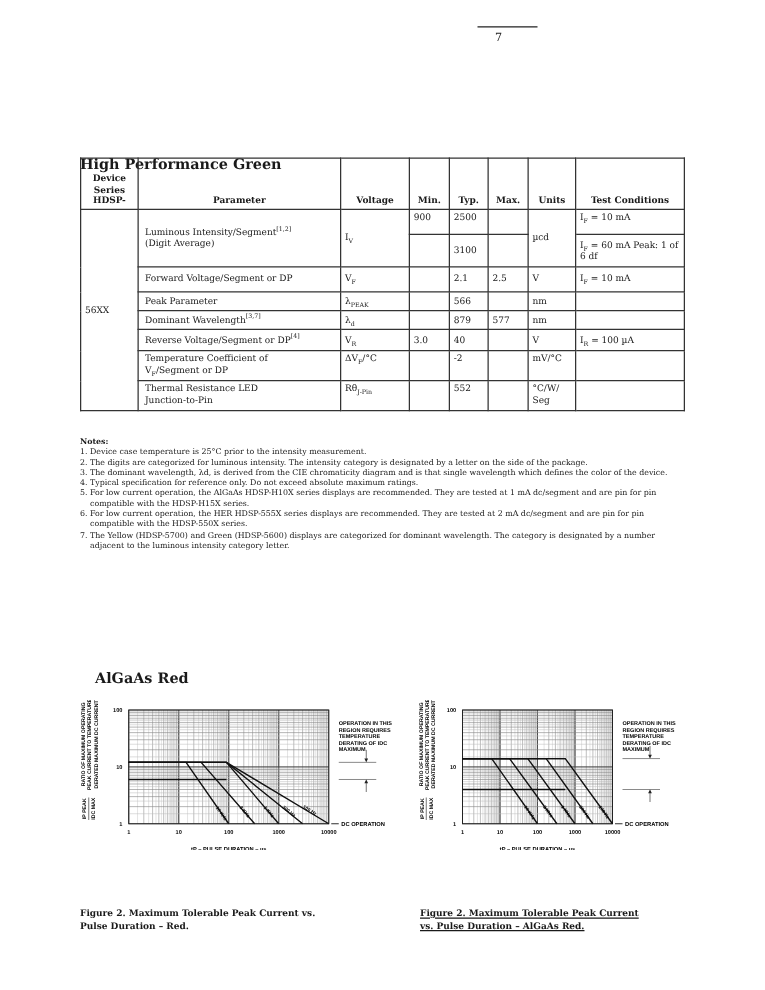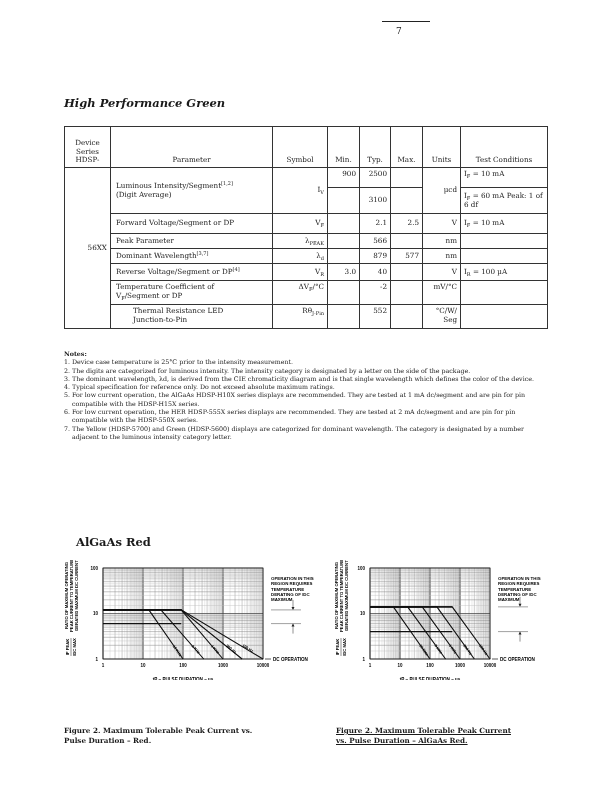--- a/index.html
+++ b/index.html
@@ -3,56 +3,56 @@
 <meta charset="utf-8">
 <style>
   html, body { margin:0; padding:0; background:#fff; }
   body { width:612px; height:792px; position:relative; overflow:hidden; font-family:"DejaVu Serif", serif; color:#1a1a1a; }
   .abs { position:absolute; }
   .pagenum-rule { left:382px; top:21px; width:48px; height:0; border-top:1px solid #222; }
   .pagenum { left:396px; top:26px; font-size:9px; }
   .h2 { font-weight:bold; font-size:11.5px; }
   table.spec { position:absolute; left:64px; top:126px; width:484px; border-collapse:collapse; font-size:7.2px; line-height:1.2; }
   table.spec th, table.spec td { border:1px solid #333; padding:2px 3px; vertical-align:middle; }
-  table.spec th { font-weight:normal; text-align:center; vertical-align:bottom; height:36px; }
-  table.spec td.c { text-align:right; }
+  table.spec th { font-weight:bold; text-align:center; vertical-align:bottom; height:36px; }
+  table.spec td.c { text-align:left; }
   table.spec td.top { vertical-align:top; }
   table.spec { border:1.5px solid #222; }
   .notes { left:64px; top:350px; width:488px; font-size:6.3px; line-height:8.3px; }
   .notes .title { font-weight:bold; }
   .notes .item { padding-left:8px; text-indent:-8px; }
   .caption { font-size:7.2px; font-weight:bold; line-height:10px; }
   svg text { font-family:"Liberation Sans", sans-serif; }
   sup { font-size:0.7em; vertical-align:super; line-height:0; }
   sub { font-size:0.7em; vertical-align:sub; line-height:0; }
 </style>
 </head>
 <body>
 
 <div class="abs pagenum-rule"></div>
 <div class="abs pagenum">7</div>
 
-<div class="abs h2" style="left:64px; top:96px;font-style:italic;">High Performance Green</div>
+<div class="abs h2" style="left:64px; top:124px;">High Performance Green</div>
 
 <table class="spec">
   <colgroup>
     <col style="width:46px">
       <col style="width:162px">
       <col style="width:55px">
       <col style="width:32px">
       <col style="width:31px">
       <col style="width:32px">
       <col style="width:38px">
       <col>
   </colgroup>
   <thead>
     <tr>
       <th><span>Device</span><br><span>Series</span><br><span>HDSP-</span></th>
       <th>Parameter</th>
-      <th>Symbol</th>
+      <th>Voltage</th>
       <th>Min.</th>
       <th>Typ.</th>
       <th>Max.</th>
       <th>Units</th>
       <th>Test Conditions</th>
     </tr>
   </thead>
   <tbody>
     <tr style="height:20px">
       <td rowspan="9" class="c">56XX</td>
@@ -109,21 +109,21 @@
     <tr style="height:24px">
       <td class="top" style="padding-left:5px"><span>Temperature Coefficient of</span><br><span>V</span><sub>F</sub><span>/Segment or DP</span></td>
       <td class="c top"><span>ΔV</span><sub>F</sub><span>/°C</span></td>
       <td class="c top"></td>
       <td class="c top">-2</td>
       <td class="c top"></td>
       <td class="c top">mV/°C</td>
       <td></td>
     </tr>
     <tr style="height:24px">
-      <td class="top" style="padding-left:22px; padding-right:40px">Thermal Resistance LED Junction-to-Pin</td>
+      <td class="top" style="padding-left:5px; padding-right:40px">Thermal Resistance LED Junction-to-Pin</td>
       <td class="c top"><span>Rθ</span><sub>J-Pin</sub></td>
       <td class="c top"></td>
       <td class="c top">552</td>
       <td class="c top"></td>
       <td class="c top">°C/W/ Seg</td>
       <td></td>
     </tr>
 
   </tbody>
 </table>

